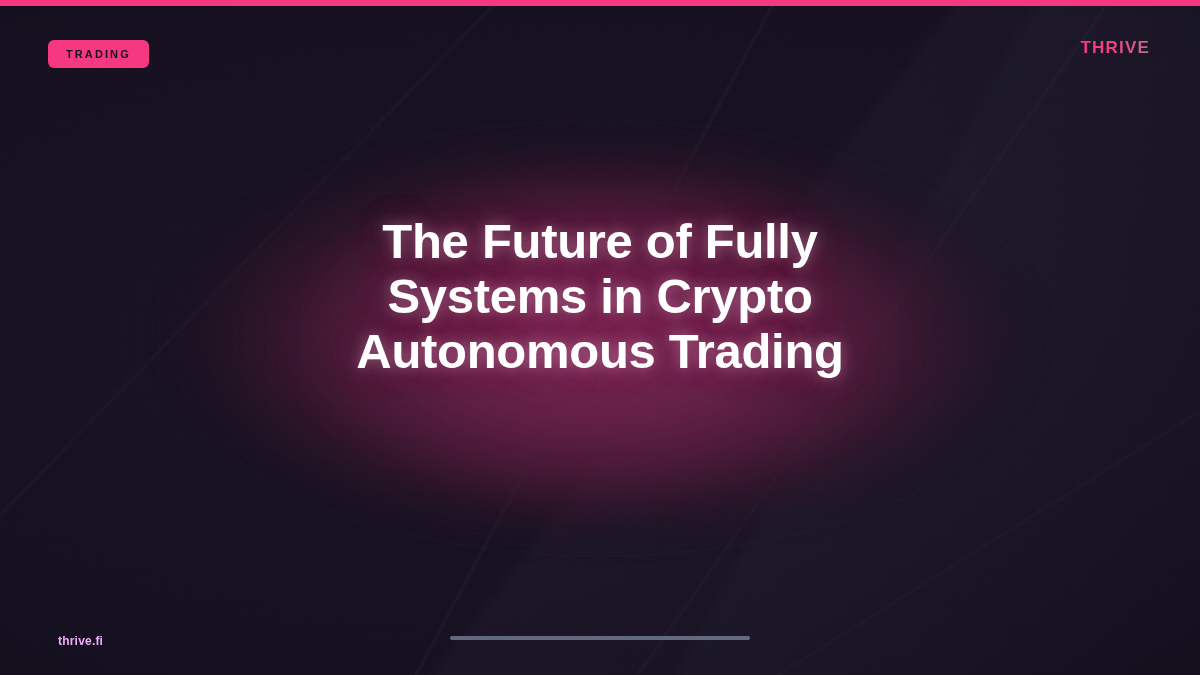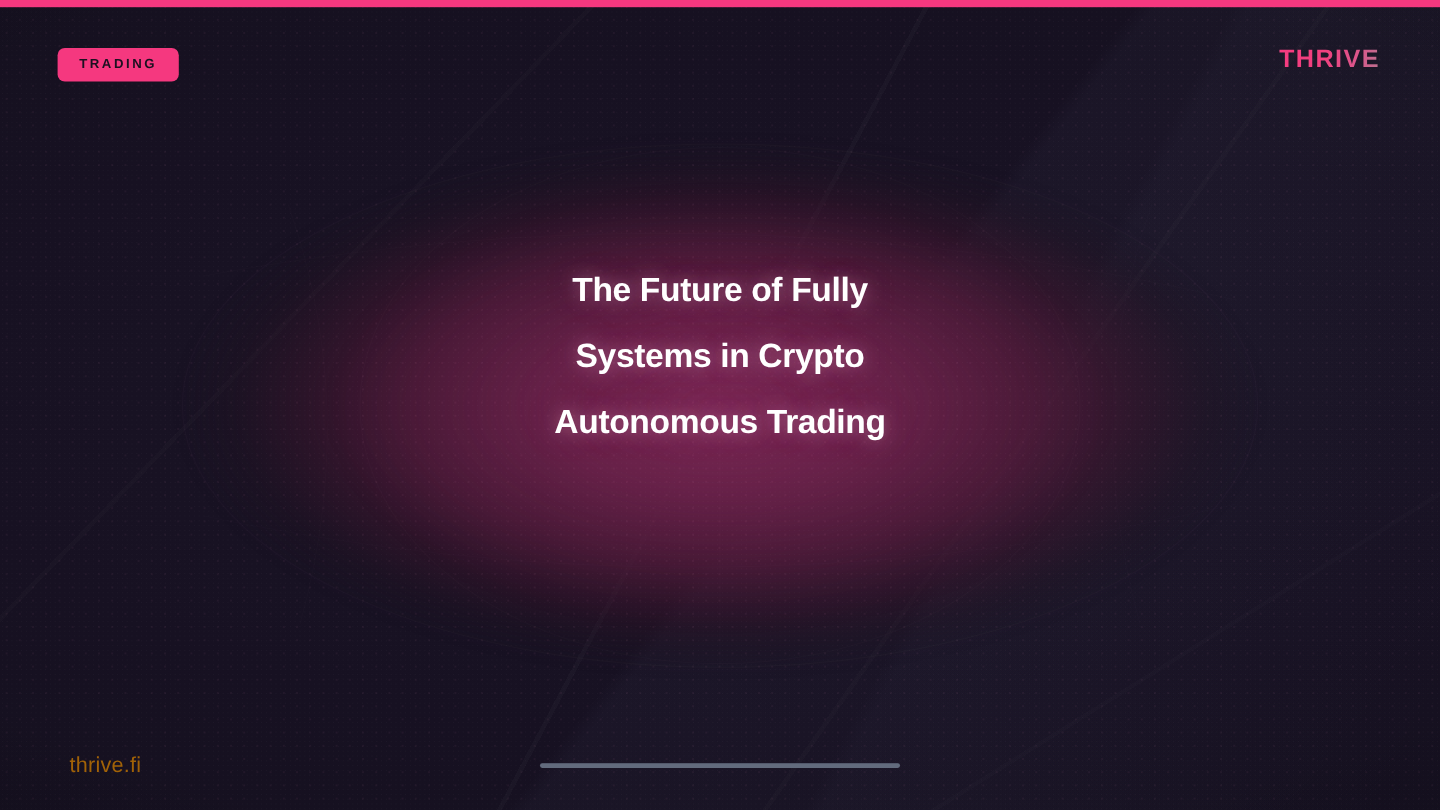--- a/index.html
+++ b/index.html
@@ -112,58 +112,59 @@
     border-radius:6px;
     color:#1b1020;
     font-size:11px;
     font-weight:bold;
     letter-spacing:2.1px;
     z-index:8;
   }
 
   .brand{
     position:absolute; right:50px; top:38px;
-    font-size:21px;
+    font-size:17px;
     font-weight:bold;
     letter-spacing:1.2px;
     background:linear-gradient(100deg,#f53b80 0%,#f0417f 45%,#d9588c 78%,#b9728f 100%);
     -webkit-background-clip:text;
     background-clip:text;
     color:transparent;
     z-index:8;
   }
 
   
   .title-wrap{
     position:absolute;
     left:0; right:0; top:214px;
     display:flex; flex-direction:column; align-items:center;
     z-index:7;
   }
   .title-line{
-    font-size:28px;
+    font-size:49px;
     line-height:55px;
     font-weight:bold;
     color:#ffffff;
     letter-spacing:-0.3px;
     text-align:left;
     text-shadow:
       0 0 14px rgba(255,190,220,0.40),
       0 0 34px rgba(240,120,175,0.22),
       0 0 70px rgba(220,70,140,0.15);
     white-space:nowrap;
   }
 
   
   .footer-url{
     position:absolute; left:58px; bottom:27px;
-    font-size:18px;
-    color:#a16207;
+    font-size:12px;
+    color:#f0abfc;
     letter-spacing:.2px;
     z-index:8;
+    font-weight:bold;
   }
 
   .progress-track{
     position:absolute;
     left:450px; bottom:35px;
     width:300px; height:4px;
     border-radius:2px;
     background:rgba(110,120,140,0.22);
     z-index:8;
   }

